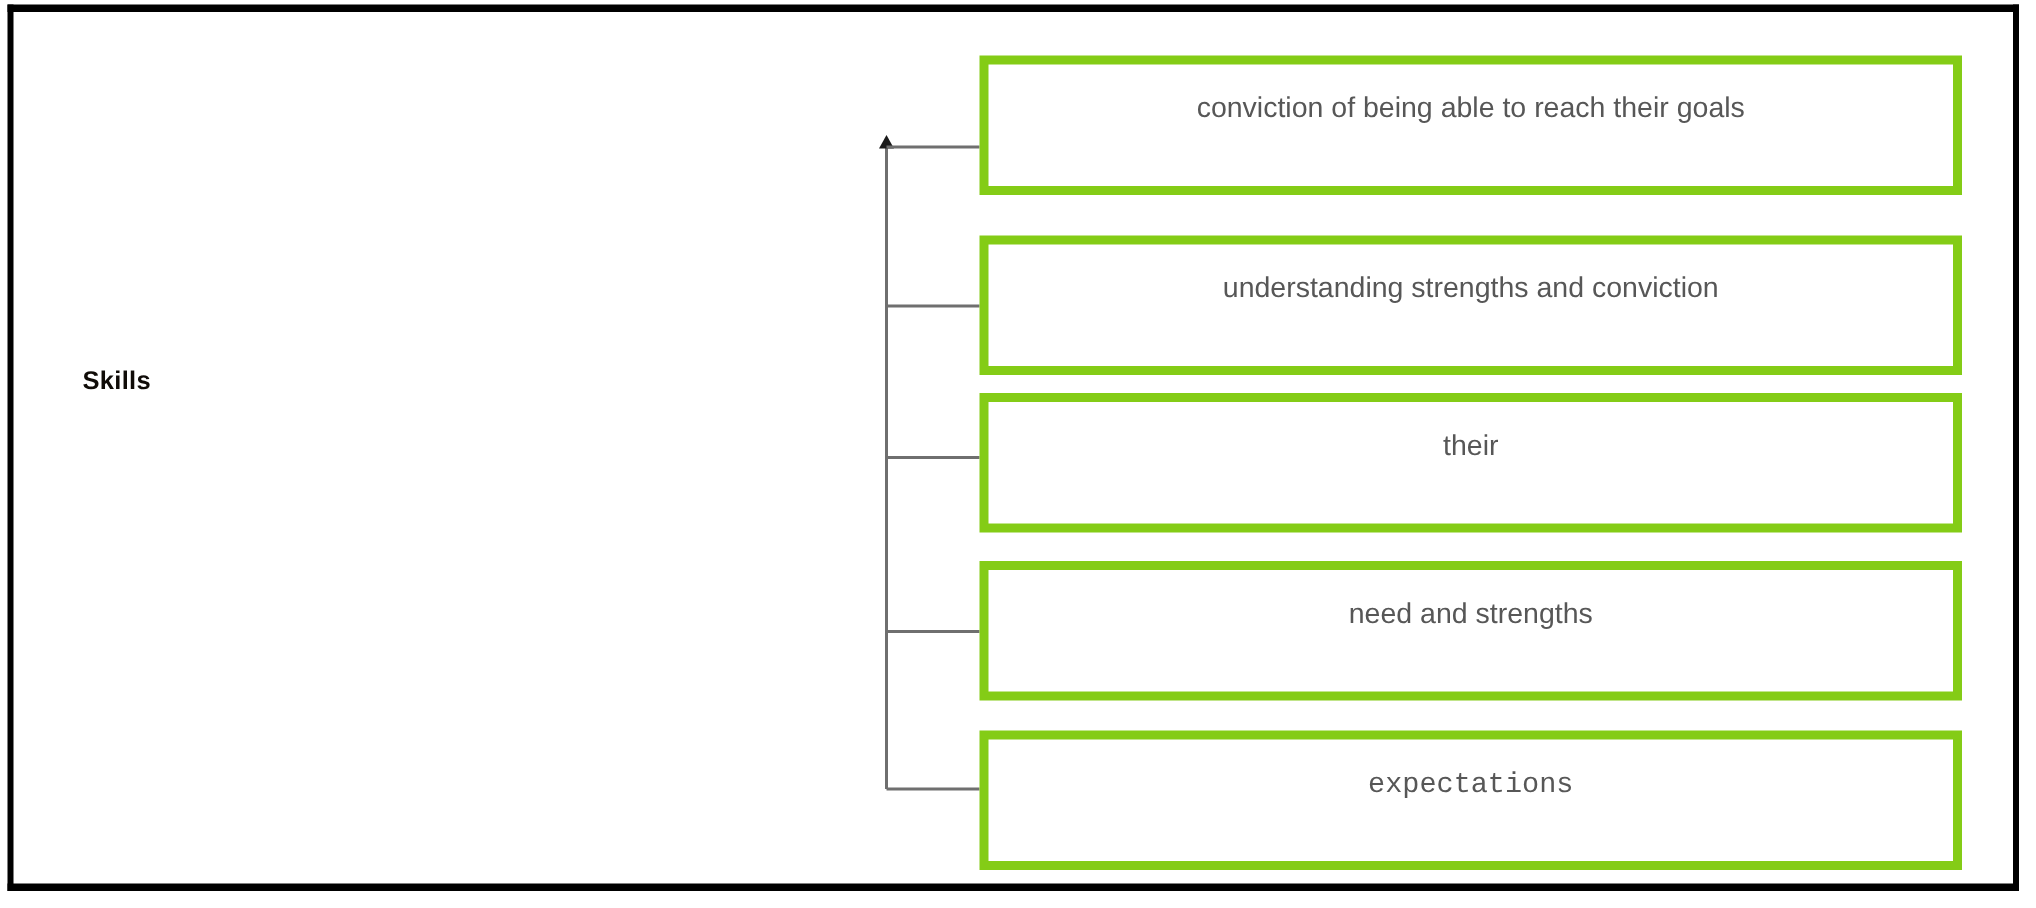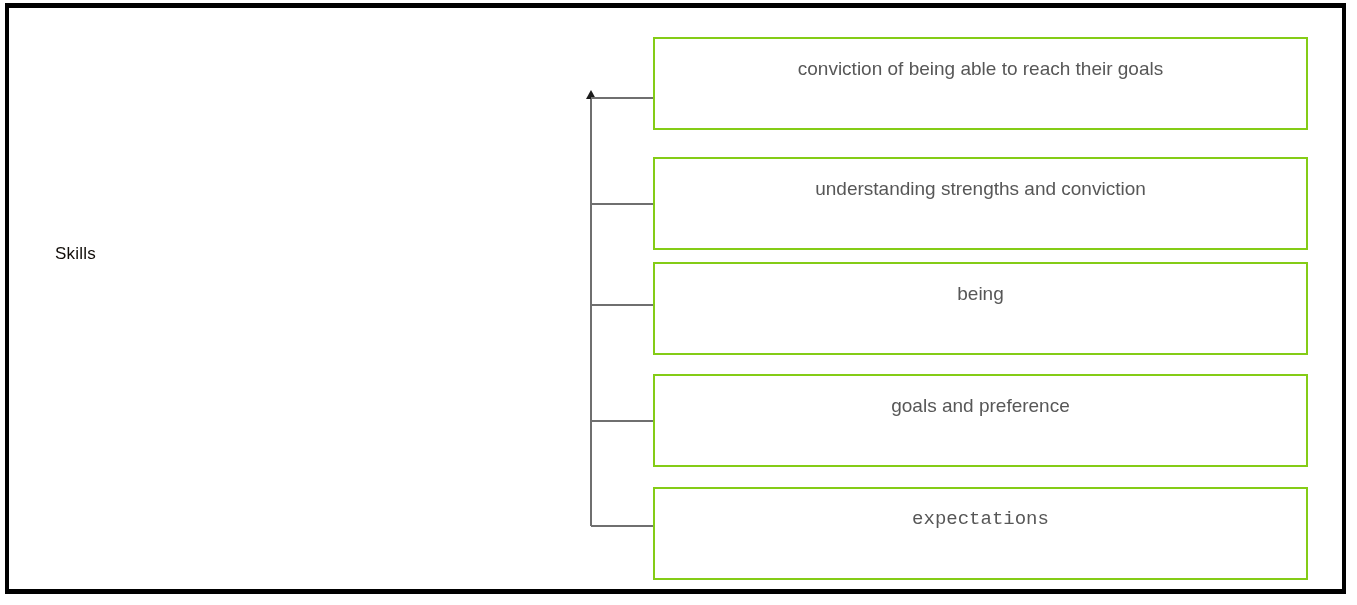--- a/index.html
+++ b/index.html
@@ -29,21 +29,21 @@
   .page-border.bottom { left: 5px;  top: 589px;  width: 1341px; height: 5px; }
   .page-border.left   { left: 5px;  top: 3px;    width: 4px;    height: 591px; }
   .page-border.right   { left: 1342px; top: 3px; width: 4px;    height: 591px; }
 
   
   .root-label {
     position: absolute;
     left: 55px;
     top: 244px;
     font-size: 17px;
-    font-weight: normal;
+    font-weight: bold;
     color: #100c08;
     letter-spacing: 0.2px;
     white-space: nowrap;
   }
 
   
   .spine {
     position: absolute;
     left: 590px;
     top: 97px;
@@ -68,21 +68,21 @@
     height: 2px;
     background: #6f6f6f;
   }
 
   
   .leaf-box {
     position: absolute;
     left: 653px;
     width: 655px;
     height: 93px;
-    border: 2px solid #84cc16;
+    border: 6px solid #84cc16;
     background: #ffffff;
     box-sizing: border-box;
   }
   .leaf-text {
     position: absolute;
     left: 0;
     right: 0;
     top: 18px;
     text-align: center;
     font-size: 19px;
@@ -114,23 +114,23 @@
       <div class="branch" style="top: 525px;"></div>
     </div>
   <div id="leaves">
       <div class="leaf-box" style="top: 37px;">
         <div class="leaf-text">conviction of being able to reach their goals</div>
       </div>
       <div class="leaf-box" style="top: 157px;">
         <div class="leaf-text">understanding strengths and conviction</div>
       </div>
       <div class="leaf-box" style="top: 262px;">
-        <div class="leaf-text">being</div>
+        <div class="leaf-text">their</div>
       </div>
       <div class="leaf-box" style="top: 374px;">
-        <div class="leaf-text">goals and preference</div>
+        <div class="leaf-text">need and strengths</div>
       </div>
       <div class="leaf-box" style="top: 487px; font-family: Liberation Mono, monospace;">
         <div class="leaf-text">expectations</div>
       </div>
     </div>
 
 </div>
 
 </body></html>

